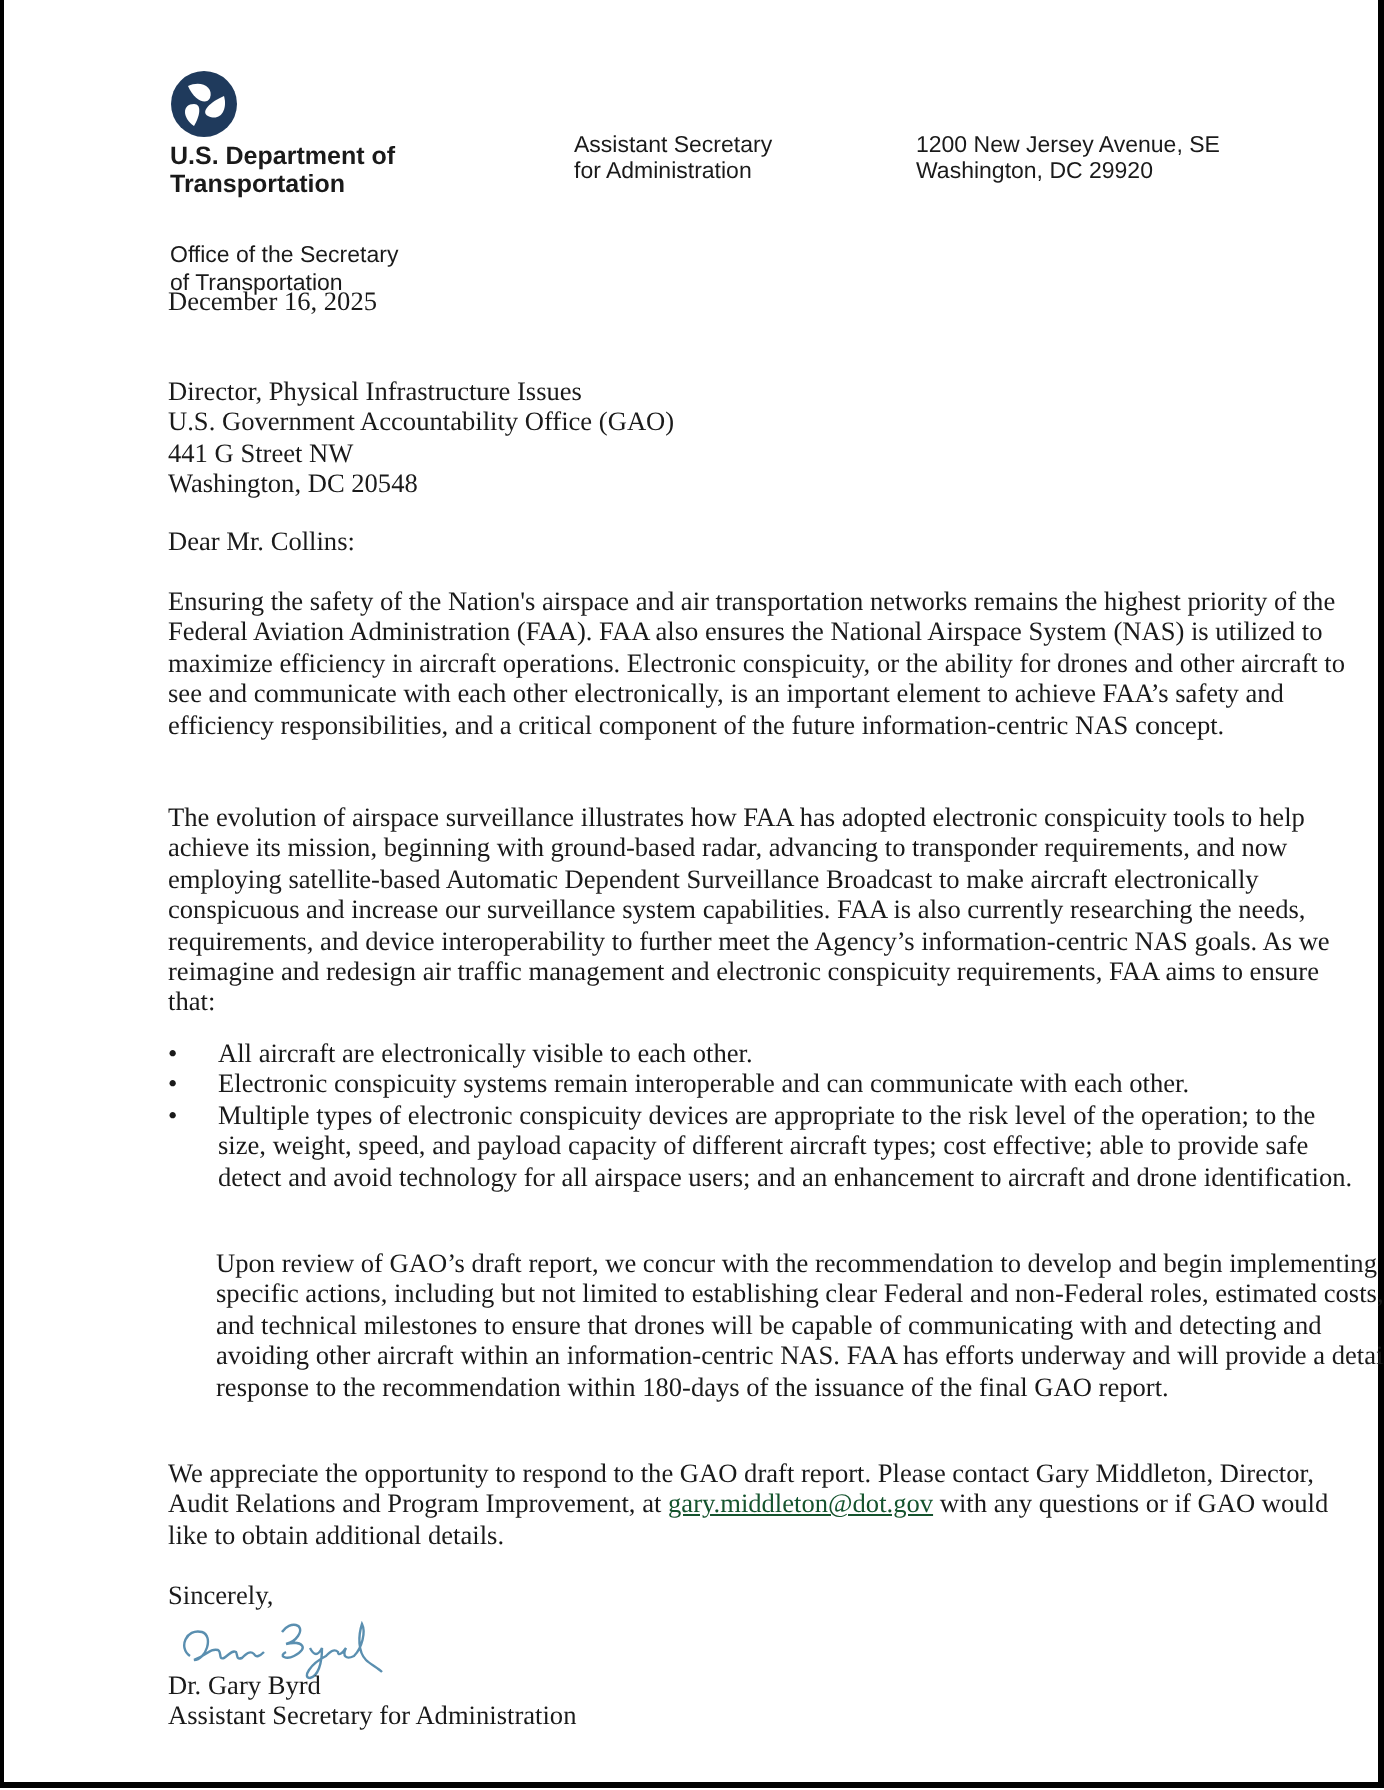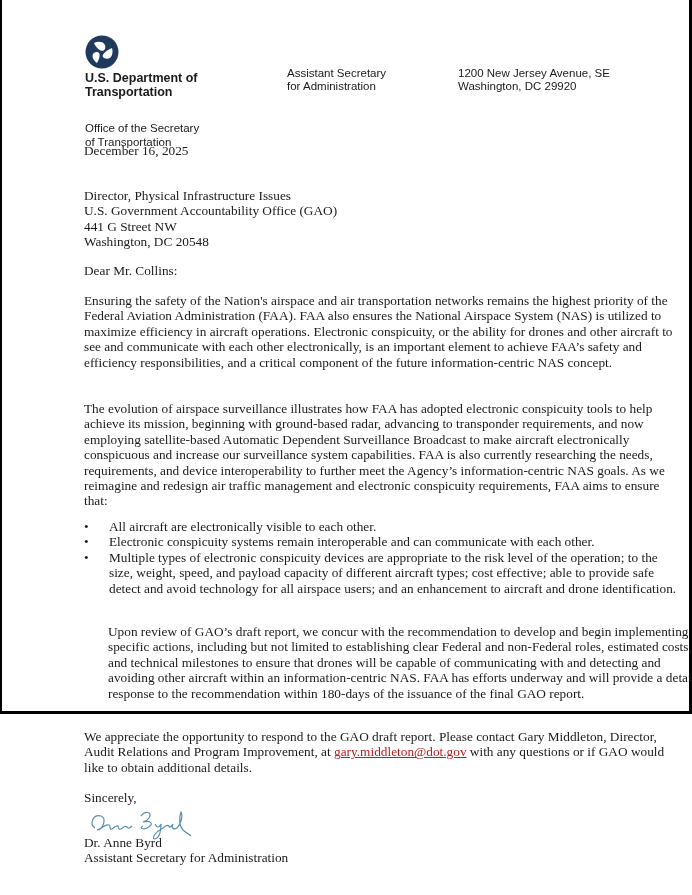--- a/index.html
+++ b/index.html
@@ -1,19 +1,19 @@
 <!DOCTYPE html>
 <html><head>
   <meta charset="utf-8">
   <style>
     html, body { margin: 0; padding: 0; background: #ffffff; }
     body { width: 692px; height: 895px; position: relative; overflow: hidden; }
     .page {
       position: absolute; left: 0; top: 0;
-      width: 692px; height: 714px;
+      width: 692px; height: 894px;
       box-sizing: border-box;
       border-left: 2px solid #000;
       border-right: 3px solid #000;
       border-bottom: 3px solid #000;
       background: #fff;
     }
     .sans { font-family: "Liberation Sans", sans-serif; color: #1a1a1a; }
     .serif { font-family: "Liberation Serif", serif; color: #1a1a1a; }
     .logo { position: absolute; left: 83px; top: 35px; width: 34px; height: 34px; }
     .dept { position: absolute; left: 83px; top: 71px; font-size: 12.5px; font-weight: bold; line-height: 14px; }
@@ -28,21 +28,21 @@
     .recipient { top: 188px; }
     .recipient div { white-space: nowrap; }
     .salutation { top: 263px; }
     .p1 { top: 293px; }
     .p2 { top: 401px; }
     .bullets { position: absolute; left: 82px; top: 519px; width: 600px; margin: 0; padding: 0; list-style: none; font-size: 13.3px; line-height: 15.4px; }
     .bullets li { position: relative; padding-left: 25px; }
     .bullets li .dot { position: absolute; left: 22px; margin-left: -22px; top: 0; width: 10px; }
     .p3 { top: 624px; margin-left: 24px; }
     .p4 { top: 729px; }
-    .email { color: #b91c1c; text-decoration: underline; }
+    .email { color: #14532d; text-decoration: underline; }
     .closing { top: 790px; }
     .signature { position: absolute; left: 83px; top: 806px; width: 110px; height: 36px; }
     .signer { top: 835px; }
     .signer div { white-space: nowrap; }
   </style>
 </head>
 <body>
 
 <div class="page">
 
@@ -104,17 +104,17 @@
   <div class="body-text serif p4"><span>We appreciate the opportunity to respond to the GAO draft report. Please contact Gary Middleton, Director, Audit Relations and Program Improvement, at </span><a class="email" href="mailto:gary.middleton@dot.gov">gary.middleton@dot.gov</a><span> with any questions or if GAO would like to obtain additional details.</span></div>
 
   <div class="body-text serif closing">Sincerely,</div>
 
   <svg class="signature" viewBox="0 0 110 36">
     <path d="M10 22 C 4 18, 8 8, 16 10 C 22 12, 18 24, 12 24 C 18 22, 20 18, 24 19 C 26 20, 24 24, 27 23 C 30 21, 31 19, 33 20 C 34 22, 33 24, 36 23 C 38 21, 40 19, 42 21 C 43 23, 45 22, 47 20" fill="none" stroke="#5a8fb0" stroke-width="1.2"></path>
     <path d="M56 10 C 60 4, 68 6, 64 12 C 62 15, 58 16, 58 16 C 66 14, 70 18, 62 22 C 58 24, 54 22, 58 20 M 70 18 C 72 22, 74 22, 76 18 C 76 26, 74 32, 70 33 C 66 33, 70 26, 78 22 C 80 20, 82 18, 84 20 C 84 22, 86 21, 88 18 C 86 22, 88 24, 92 22 C 96 18, 98 10, 96 6 C 94 12, 94 20, 98 24 C 100 26, 104 28, 106 30" fill="none" stroke="#5a8fb0" stroke-width="1.2"></path>
   </svg>
 
   <div class="body-text serif signer">
-    <div>Dr. Anne Byrd</div>
+    <div>Dr. Gary Byrd</div>
     <div>Assistant Secretary for Administration</div>
   </div>
 
 </div>
 
 </body></html>

